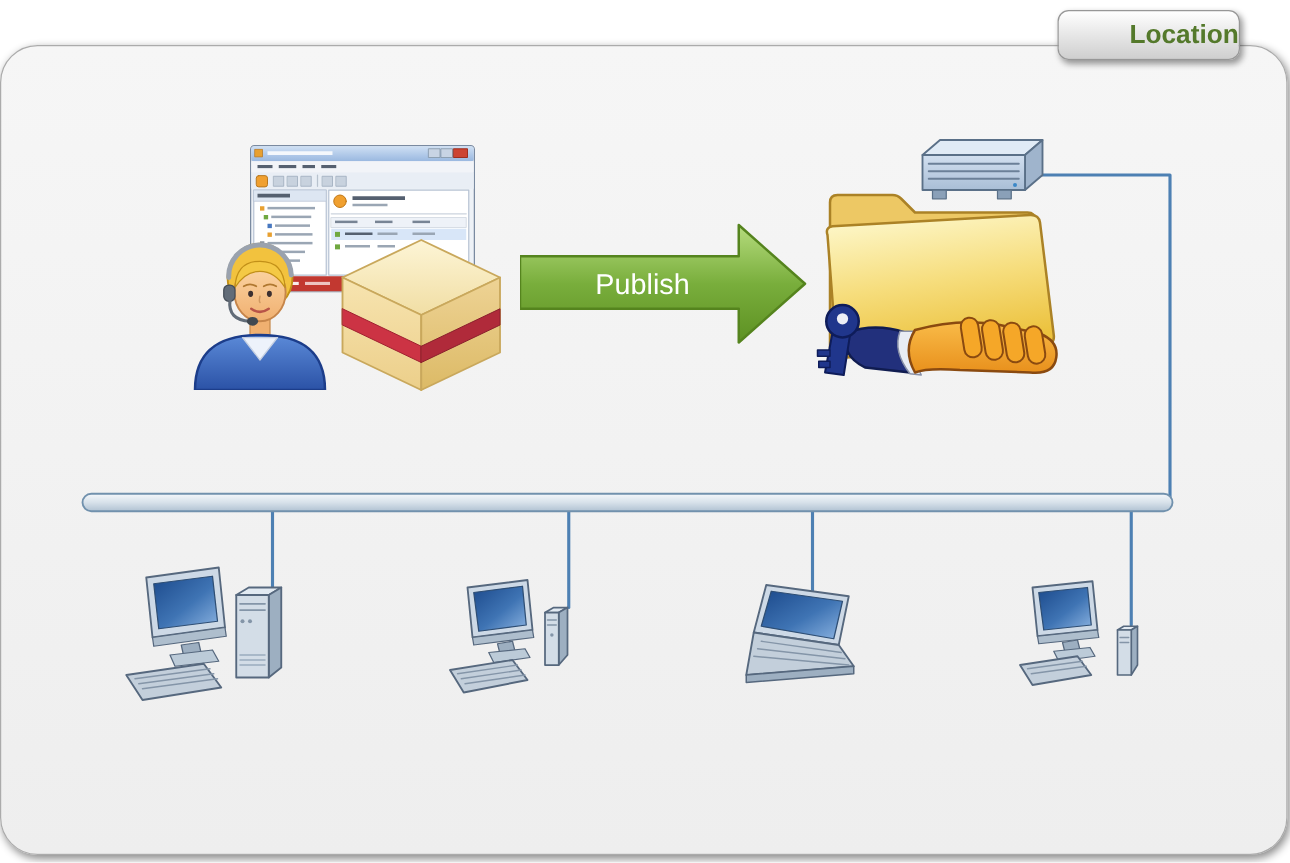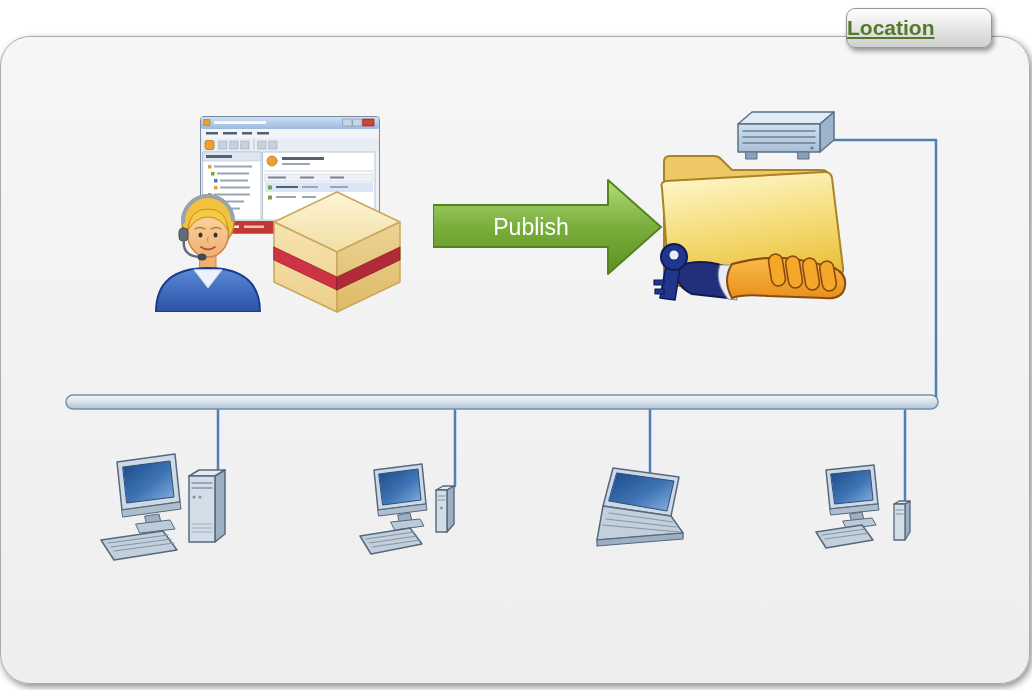--- a/index.html
+++ b/index.html
@@ -23,24 +23,23 @@
     border-radius:30px;
     box-shadow:2px 3px 7px rgba(0,0,0,.45);
   }
   .location-tab{
     position:absolute;left:846px;top:8px;width:146px;height:40px;
     box-sizing:border-box;
     background:linear-gradient(#ffffff,#e9e9e9 45%,#cfcfcf);
     border:1px solid #979797;
     border-radius:9px;
     box-shadow:2px 3px 5px rgba(0,0,0,.4);
-    display:flex;align-items:center;justify-content:flex-start;
+    display:flex;align-items:center;justify-content:flex-end;
     font-size:21px;font-weight:bold;color:var(--location-text);
     z-index:6;
-    text-decoration:underline;
   }
   .overlay{position:absolute;left:0;top:0;z-index:2;}
   .node{position:absolute;z-index:3;}
   svg *{stroke-linejoin:round;stroke-linecap:round;}
   .arrow-label{
     font-family:"Liberation Sans", sans-serif;
     font-size:23px;fill:#ffffff;
   }
 </style>
 </head>
@@ -212,21 +211,21 @@
 <div class="node" style="left:270px;top:190px;width:135px;height:124px;">
   <svg width="135" height="124" viewBox="0 0 135 124">
     <polygon points="67,2 130,32 67,62 4,32" fill="url(#pkgTop)" stroke="#c9a85c" stroke-width="1.5"></polygon>
     <polygon points="4,32 67,62 67,122 4,92" fill="url(#pkgLeft)" stroke="#c9a85c" stroke-width="1.5"></polygon>
     <polygon points="67,62 130,32 130,92 67,122" fill="url(#pkgRight)" stroke="#c9a85c" stroke-width="1.5"></polygon>
     <polygon points="4,57 67,87 67,100 4,70" fill="#cc3344" stroke="#a02030" stroke-width="0.8"></polygon>
     <polygon points="67,87 130,57 130,70 67,100" fill="#b02a3a" stroke="#8a1f2c" stroke-width="0.8"></polygon>
   </svg>
 </div>
 
-<div class="node" style="left:433px;top:178px;width:230px;height:100px;">
+<div class="node" style="left:416px;top:178px;width:230px;height:100px;">
   <svg width="230" height="100" viewBox="0 0 230 100">
     <polygon points="0,27 175,27 175,2 228,49 175,96 175,69 0,69" fill="url(#arrowGrad)" stroke="var(--arrow-border)" stroke-width="2"></polygon>
     <text x="98" y="57" text-anchor="middle" class="arrow-label">Publish</text>
   </svg>
 </div>
 
 <div class="node" style="left:648px;top:110px;width:205px;height:200px;">
   <svg width="205" height="200" viewBox="0 0 205 200">
     <g>
       <polygon points="90,14 104,2 186,2 172,14" fill="#e0ebf6" stroke="#5a7088" stroke-width="1.5"></polygon>

